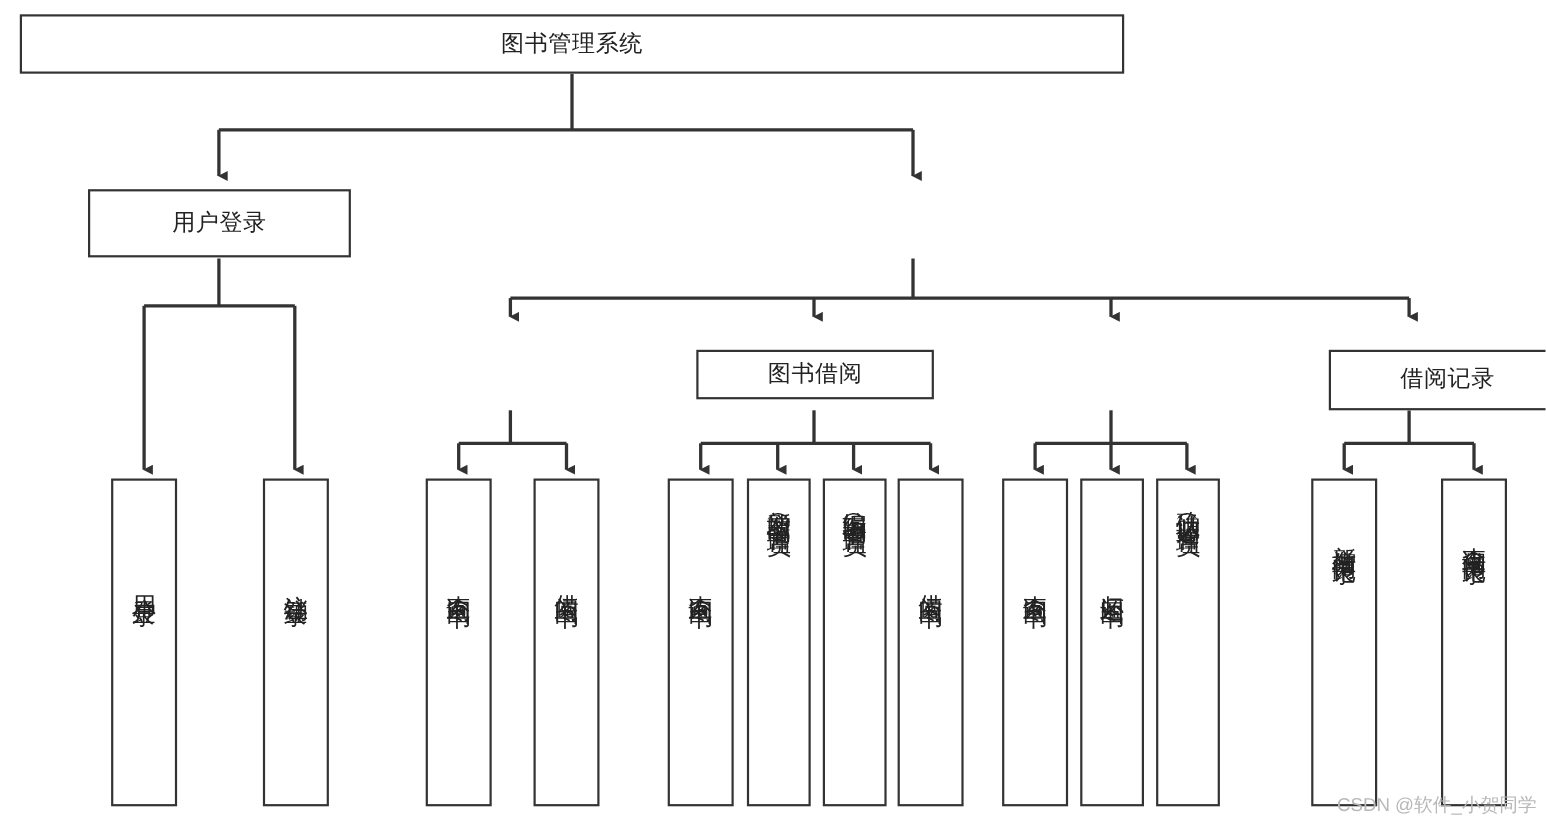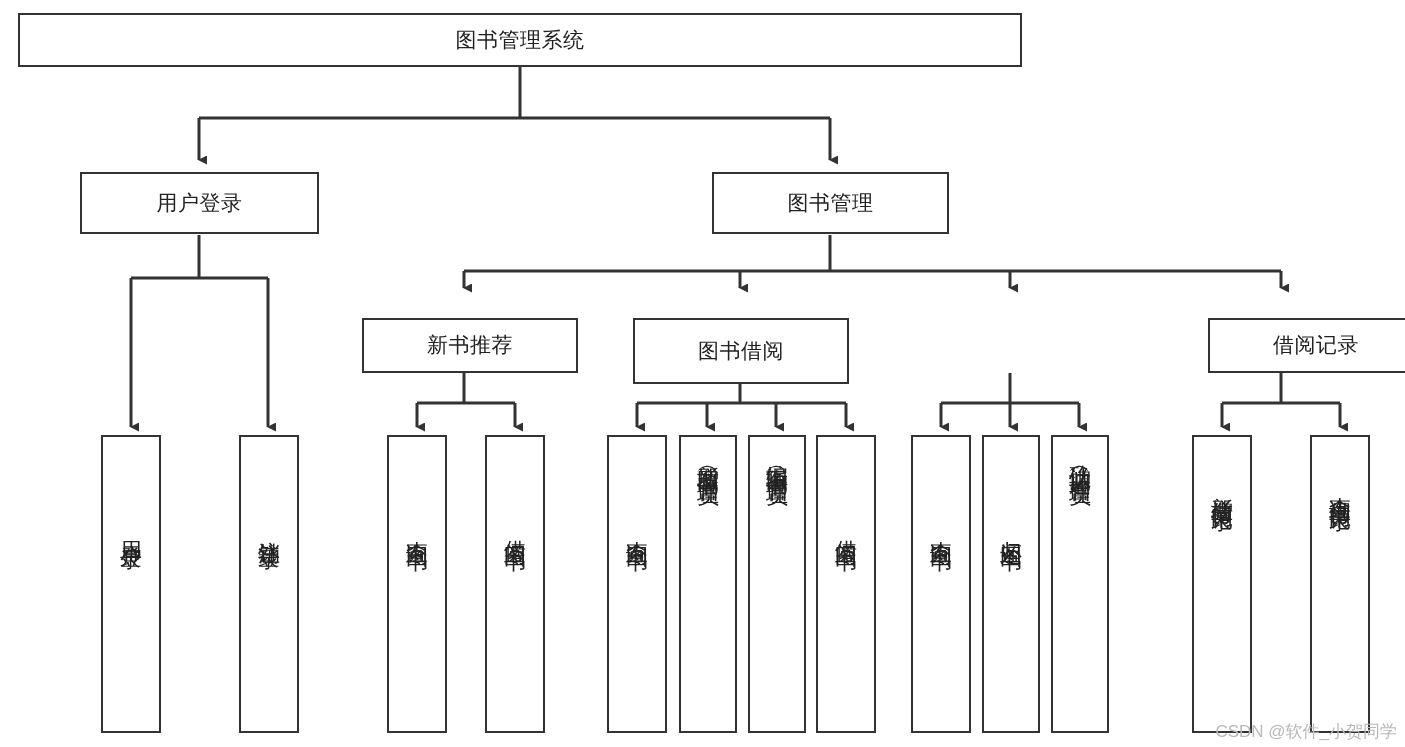--- a/index.html
+++ b/index.html
@@ -125,28 +125,22 @@
     </g>
   </svg>
 
   <div class="node-box" style="left:18px; top:13px; width:1004px; height:54px;">
     <span class="node-label">图书管理系统</span>
   </div>
 
   <div class="node-box" style="left:80px; top:172px; width:239px; height:62px;">
     <span class="node-label">用户登录</span>
   </div>
-  <div class="node-box" style="left:712px; top:172px; width:237px; height:62px;">
-    <span class="node-label">图书管理</span>
-  </div>
 
-  <div class="node-box" style="left:362px; top:318px; width:216px; height:55px;">
-    <span class="node-label">新书推荐</span>
-  </div>
-  <div class="node-box" style="left:633px; top:318px; width:216px; height:66px;">
+  <div class="node-box" style="left:633px; top:318px; width:216px; height:45px;">
     <span class="node-label">图书借阅</span>
   </div>
   <div class="node-box" style="left:1208px; top:318px; width:216px; height:55px;">
     <span class="node-label">借阅记录</span>
   </div>
 
   <div class="node-box vertical" style="left:101px; top:435px; width:60px; height:298px; padding-top:86px;">
     <span class="node-label">用户登录</span>
   </div>
   <div class="node-box vertical" style="left:239px; top:435px; width:60px; height:298px; padding-top:86px;">

